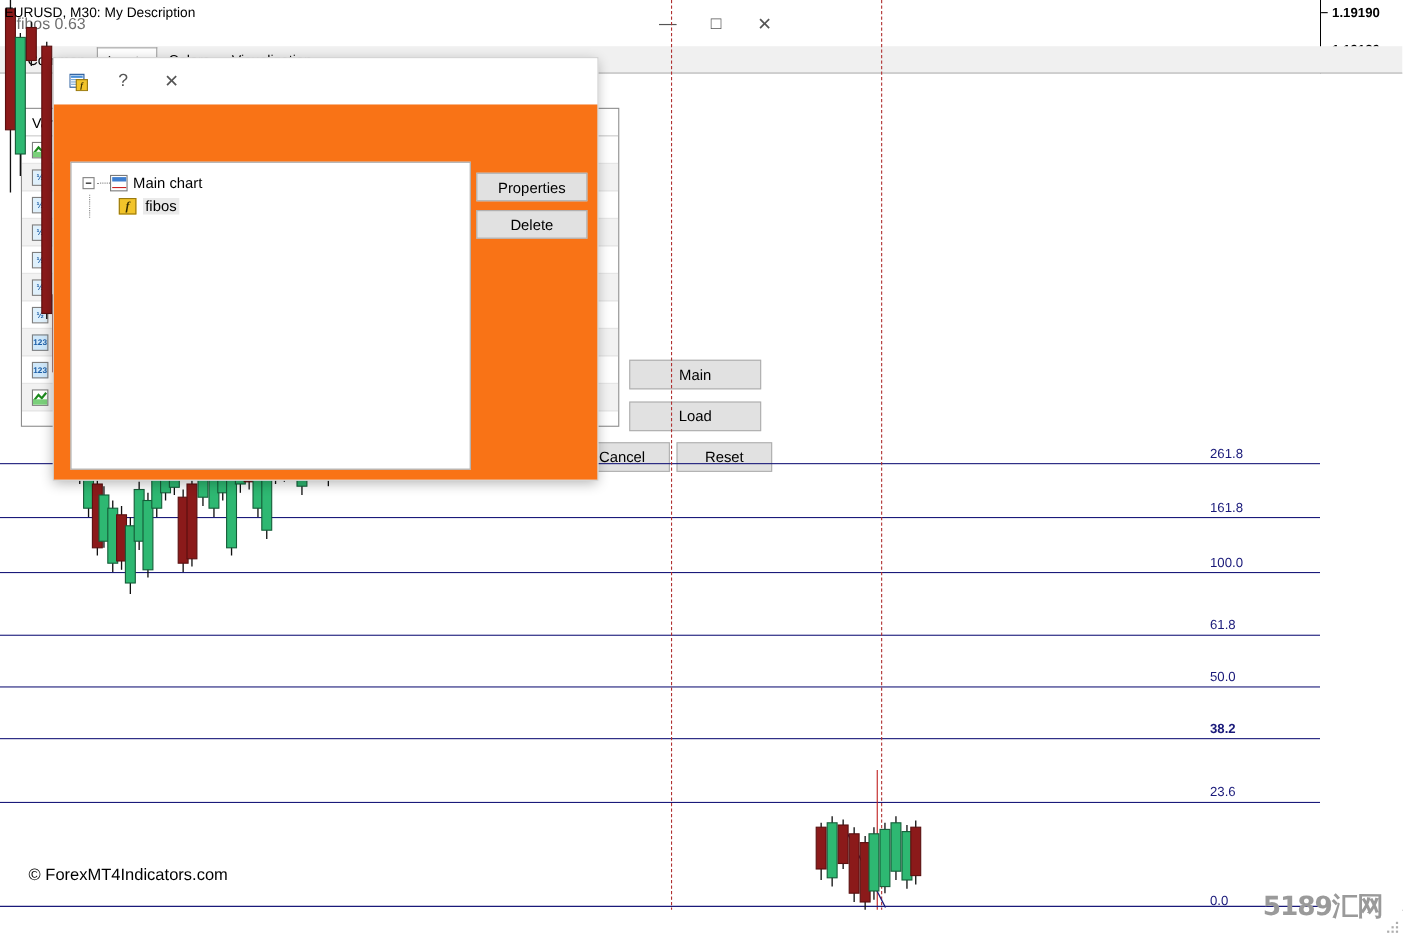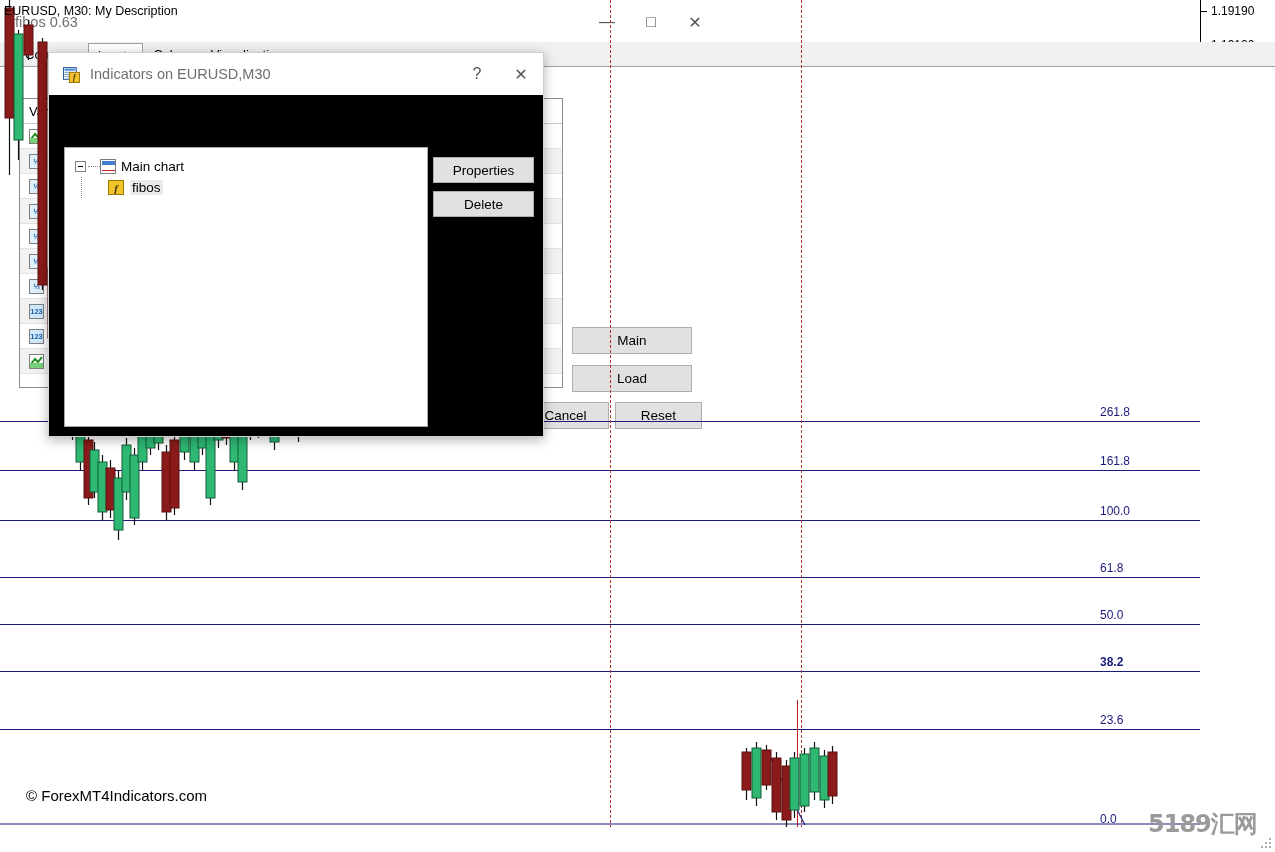--- a/index.html
+++ b/index.html
@@ -50,20 +50,21 @@
     background: #fff;
     border-bottom: 1px solid #000;
   }
   .price-label {
     position: absolute;
     left: 10px;
     font-size: 12px;
     color: #000;
     white-space: nowrap;
     transform: translateY(-50%);
+    font-weight: bold;
   }
   .price-tick {
     position: absolute;
     left: 0px;
     width: 6px; height: 1px;
     background: #000;
   }
 
   
   .time-axis {
@@ -176,21 +177,21 @@
   .win-btn {
     width: 44px; height: 30px;
     display: flex; align-items: center; justify-content: center;
     color: #555;
     font-size: 16px;
     cursor: default;
   }
   .win-body {
     position: absolute;
     left: 0; top: 42px; right: 0; bottom: 0;
-    background: #000000;
+    background: #f97316;
   }
   .tree-box {
     position: absolute;
     left: 15px; top: 52px;
     width: 364px; height: 280px;
     background: #ffffff;
     border: 1px solid #a6a6a6;
     overflow: hidden;
   }
   .tree-row {
@@ -715,21 +716,20 @@
     <div class="win-title-bar">
       <svg class="win-icon" viewBox="0 0 16 16">
         <rect x="0.5" y="1.5" width="12" height="11" fill="#ffffff" stroke="#2a5d9f"></rect>
         <rect x="1.5" y="2.5" width="10" height="2" fill="#4a90d9"></rect>
         <rect x="1.5" y="5.5" width="7" height="1" fill="#7aaad9"></rect>
         <rect x="1.5" y="7.5" width="7" height="1" fill="#7aaad9"></rect>
         <rect x="1.5" y="9.5" width="7" height="1" fill="#7aaad9"></rect>
         <rect x="6" y="6" width="9.5" height="9.5" fill="#f2c42a" stroke="#9a7a10"></rect>
         <text x="10.5" y="13.5" font-size="7" font-style="italic" font-weight="bold" fill="#3a2f00" text-anchor="middle" font-family="serif">f</text>
       </svg>
-      <span class="win-title">Indicators on EURUSD,M30</span>
       <div class="win-btn">?</div>
       <div class="win-btn close">✕</div>
     </div>
     <div class="win-body">
       <div class="tree-box">
         <div class="tree-row root">
           <span class="expander"></span>
           <span class="dots"></span>
           <span class="ico-chart"></span>
           <span class="tree-label">Main chart</span>

